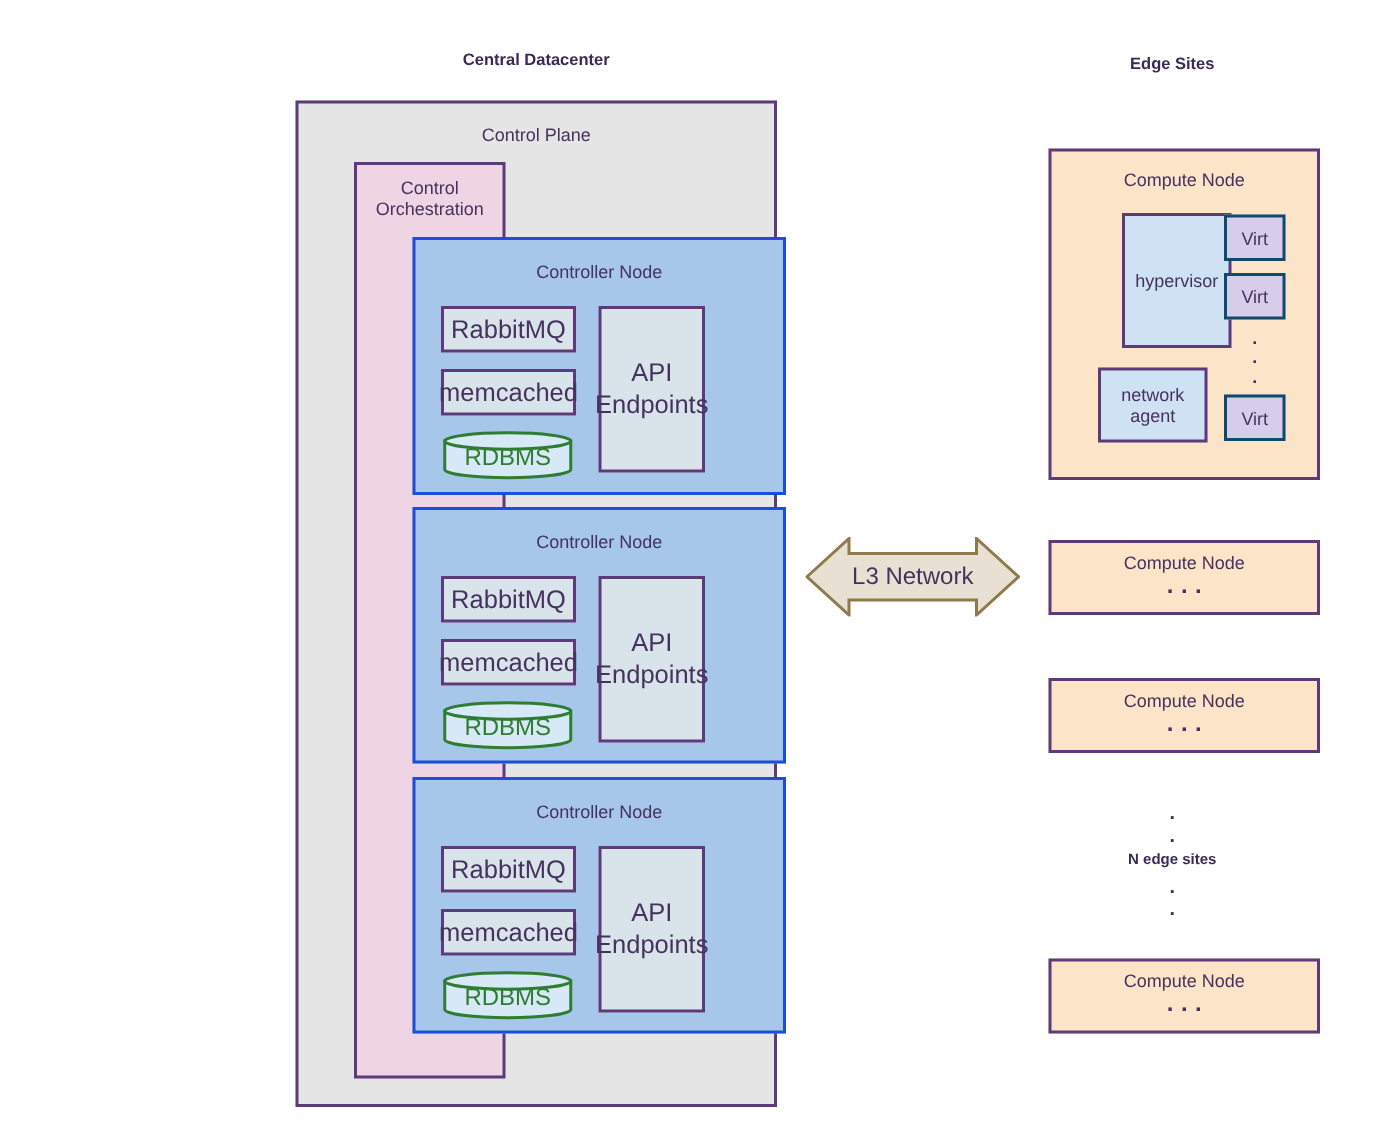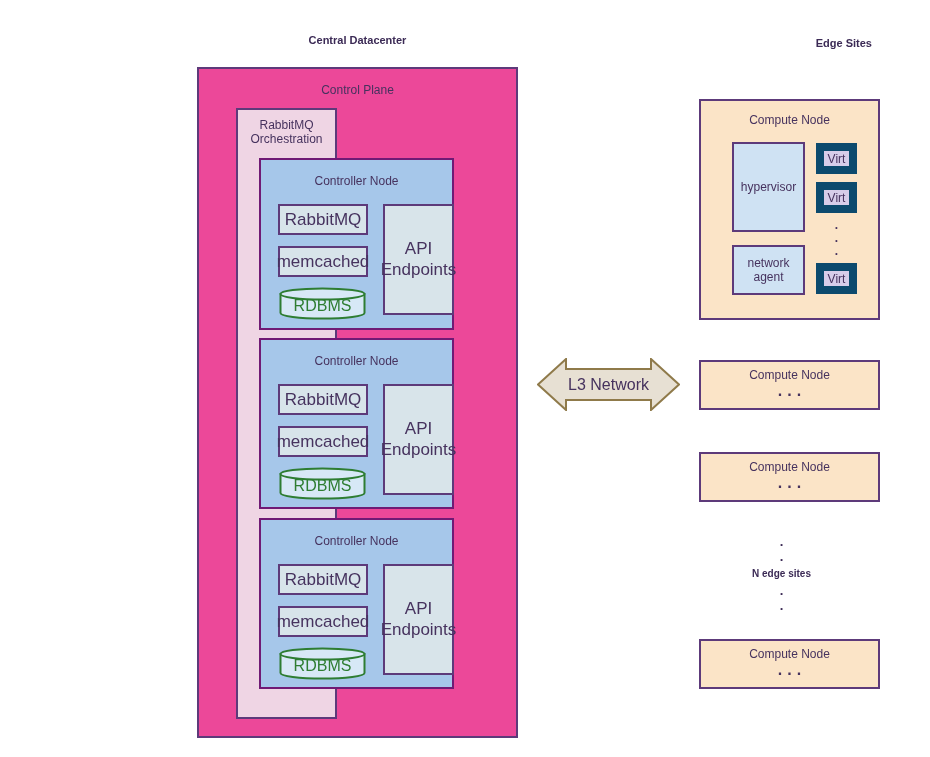--- a/index.html
+++ b/index.html
@@ -14,29 +14,29 @@
   .abs { position:absolute; }
   .center-text { text-align:center; }
   .flex-center { display:flex; align-items:center; justify-content:center; text-align:center; }
 
   .big-title { font-size:11px; font-weight:bold; color:#3b2a55; }
   .lbl { font-size:12px; color:#46325e; line-height:1.18; }
 
   
   .control-plane {
     left:197px; top:67px; width:321px; height:671px;
-    background:#ec4899; border:2px solid #5d3a7a;
+    background:#e5e5e5; border:2px solid #5d3a7a;
   }
   .cluster-orch {
     left:37px; top:39px; width:101px; height:611px;
     background:#efd5e4; border:2px solid #5d3a7a;
   }
   .controller-node {
-    left:60px; width:195px; height:171px;
-    background:#a6c7ea; border:2px solid #701a75;
+    left:76px; width:249px; height:171px;
+    background:#a6c7ea; border:2px solid #1d4ed8;
   }
   .cn-1 { top:89px; height:172px; }
   .cn-2 { top:269px; }
   .cn-3 { top:449px; }
   .inner-box {
     background:#d8e4ea; border:2px solid #5d3a7a;
     font-size:17px;
   }
   .rabbitmq { left:17px; top:44px; width:90px; height:31px; }
   .memcached { left:17px; top:86px; width:90px; height:31px; }
@@ -51,56 +51,56 @@
   .l3-arrow { left:537px; top:358px; width:143px; height:53px; }
   .l3-label { position:absolute; left:0; top:0; width:100%; height:100%;
     display:flex; align-items:center; justify-content:center; font-size:16px; }
 
   
   .compute-large {
     left:699px; top:99px; width:181px; height:221px;
     background:#fbe4c7; border:2px solid #5d3a7a;
   }
   .edge-inner-blue { background:#cfe2f3; border:2px solid #5d3a7a; font-size:12px; line-height:1.18; }
-  .hypervisor { left:31px; top:41px; width:73px; height:90px; }
+  .hypervisor { left:47px; top:41px; width:73px; height:90px; }
   .network-agent { left:31px; top:144px; width:73px; height:50px; }
-  .virt { left:115px; width:41px; height:31px; background:#d7cdea; border:8px solid #0c4a6e; font-size:12px; }
+  .virt { left:115px; width:41px; height:31px; background:#d7cdea; border:2px solid #0c4a6e; font-size:12px; }
   .virt-1 { top:42px; } .virt-2 { top:81px; } .virt-3 { top:162px; }
   .virt-dots { left:115px; top:118px; width:41px; text-align:center; }
   .virt-dots div { line-height:13px; font-size:12px; font-weight:bold; }
 
   .compute-small {
     left:699px; width:181px; height:50px;
     background:#fbe4c7; border:2px solid #5d3a7a;
   }
   .cs-1 { top:360px; } .cs-2 { top:452px; } .cs-3 { top:639px; }
   .cs-label { position:absolute; top:6px; width:100%; text-align:center; font-size:12px; }
   .cs-ellipsis { position:absolute; top:20px; width:100%; text-align:center;
     font-size:16px; font-weight:bold; letter-spacing:5px; padding-left:5px; color:#46325e; }
 
   .n-edge-group { left:691px; top:534px; width:181px; text-align:center; }
   .n-edge-group .dot { line-height:15px; font-size:13px; font-weight:bold; color:#3b2a55; }
   .n-edge-label { line-height:19px; font-size:10px; font-weight:bold; color:#3b2a55; }
 
   .title-central { left:197px; top:34px; width:321px; }
-  .title-edge { left:691px; top:37px; width:181px;text-align:right; }
+  .title-edge { left:691px; top:37px; width:181px; }
 </style>
 </head>
 <body>
 
 <div id="canvas">
 
   <div class="abs big-title center-text title-central">Central Datacenter</div>
   <div class="abs big-title center-text title-edge">Edge Sites</div>
 
   <div class="abs control-plane">
     <div class="abs lbl center-text" style="top:14px; width:100%;">Control Plane</div>
 
     <div class="abs cluster-orch">
-      <div class="lbl center-text" style="padding:8px 4px 0;">RabbitMQ Orchestration</div>
+      <div class="lbl center-text" style="padding:8px 4px 0;">Control Orchestration</div>
     </div>
 
     <div class="abs controller-node cn-1">
       <div class="abs lbl center-text" style="top:14px; width:100%;">Controller Node</div>
       <div class="abs inner-box flex-center rabbitmq">RabbitMQ</div>
       <div class="abs inner-box flex-center memcached">memcached</div>
       <div class="abs rdbms-wrap">
         <svg width="87" height="33" viewBox="0 0 87 33">
           <path d="M1.5,7 v19 a42,5.5 0 0 0 84,0 v-19 z" fill="#d7e8f6" stroke="#2e7d32" stroke-width="2"></path>
           <ellipse cx="43.5" cy="7" rx="42" ry="5.5" fill="#d7e8f6" stroke="#2e7d32" stroke-width="2"></ellipse>

